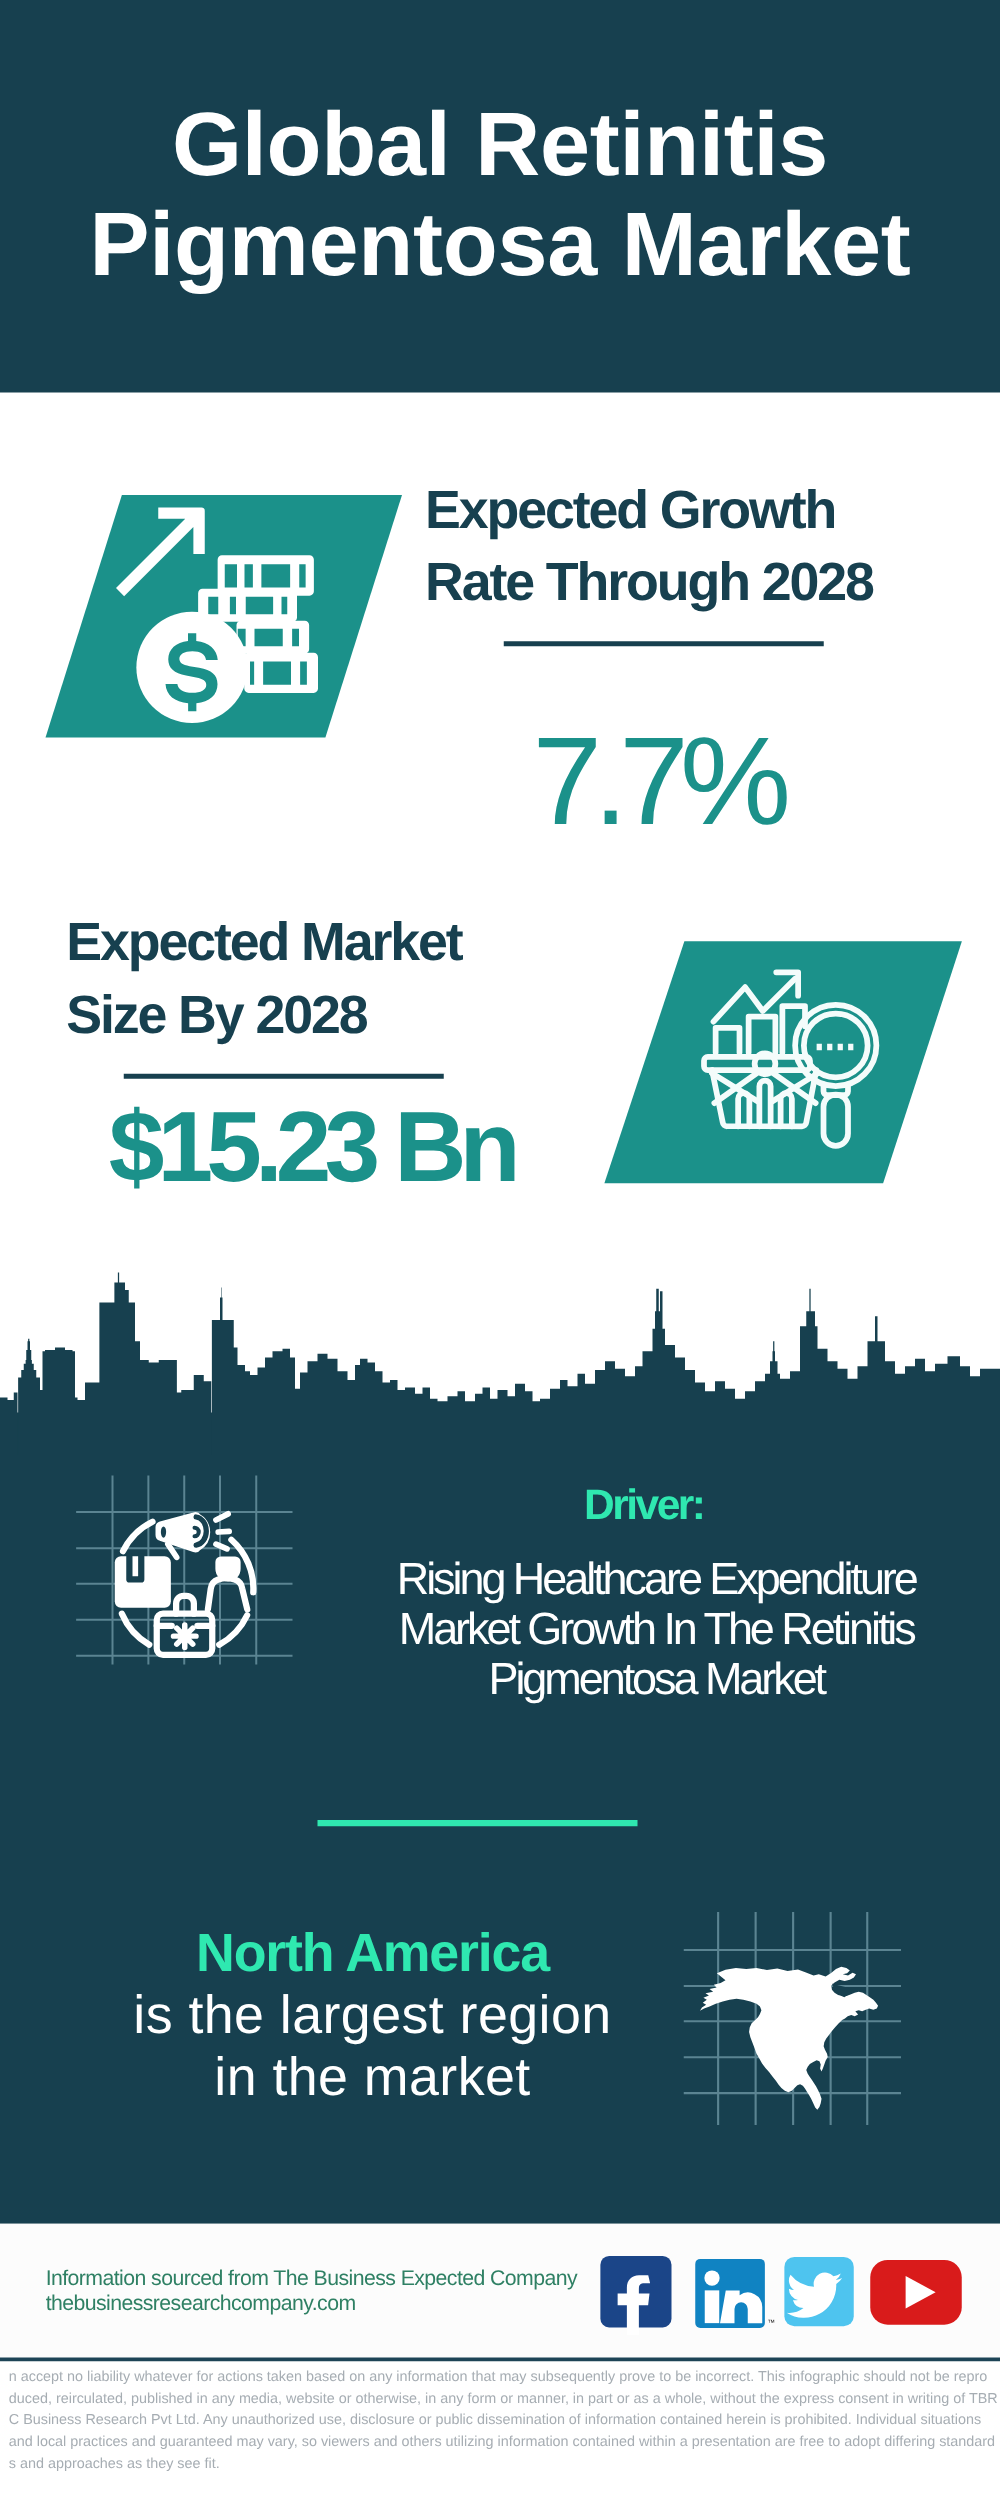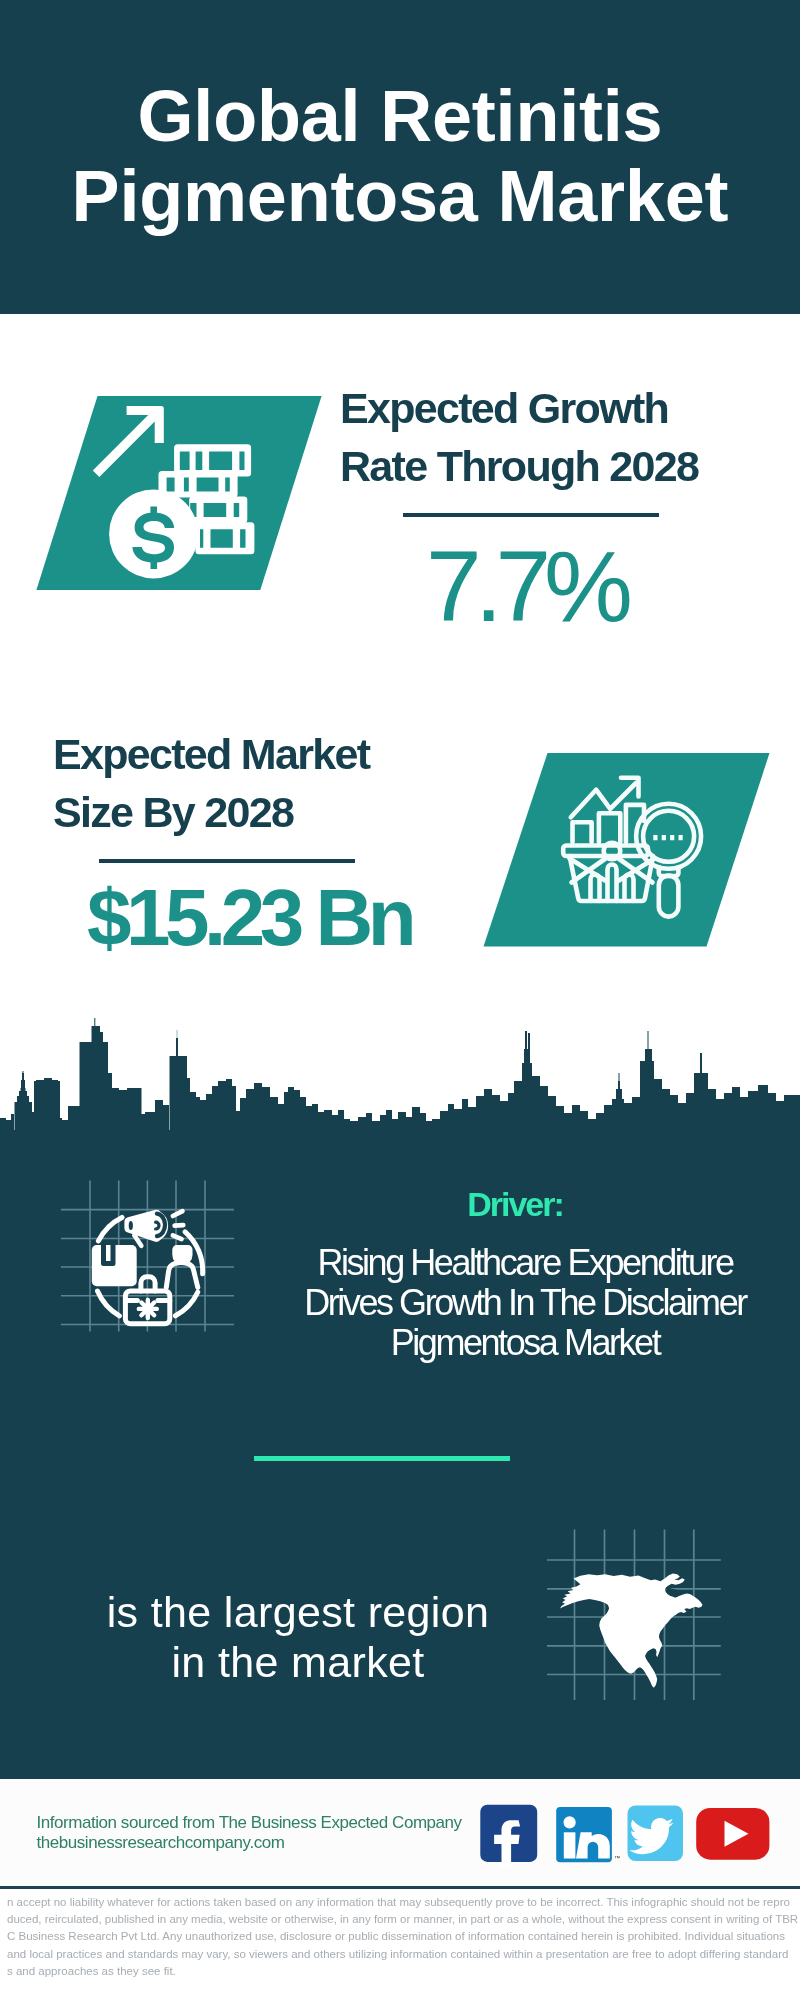--- a/index.html
+++ b/index.html
@@ -69,21 +69,21 @@
       <circle cx="61.6" cy="133.9" r="44.5"></circle>
       <path fill="#1b918a" d="M58.4,106.5 h6.6 v6.2 c10.1,0.9 16.7,6.8 17.2,15.2 h-9.4 c-0.5,-4.2 -4.3,-6.9 -10.9,-6.9 c-6.5,0 -10.4,2.4 -10.4,6 c0,3.1 2.4,4.8 8.2,5.9 l7.6,1.4 c10.1,1.9 14.7,5.9 14.7,13.1 c0,8.6 -6.4,14.2 -16.9,15.1 v6.4 h-6.6 v-6.4 c-10.7,-0.8 -17.6,-6.6 -18.1,-15.4 h9.5 c0.6,4.4 4.9,7.1 11.9,7.1 c6.9,0 11.2,-2.5 11.2,-6.3 c0,-3.2 -2.3,-4.9 -8.1,-6 l-8,-1.5 c-9.7,-1.8 -14.3,-6 -14.3,-13 c0,-8.2 6.2,-13.7 15.8,-14.7 Z"></path>
     </g>
   </svg>
 
   <div class="stat-title" style="left:340px;top:380px;width:400px;">
     <div>Expected Growth</div>
     <div>Rate Through 2028</div>
   </div>
   <div class="rule" style="left:403px;top:513px;width:256px;"></div>
-  <div class="stat-val" style="left:326px;top:536px;width:400px;font-size:100px;font-weight:400;line-height:100px;letter-spacing:-7px;">7.7%</div>
+  <div class="stat-val" style="left:326px;top:575px;width:400px;font-size:100px;font-weight:400;line-height:100px;letter-spacing:-7px;">7.7%</div>
 
   <svg style="position:absolute;left:478px;top:748px;width:298px;height:202px;" viewBox="0 0 298 202">
     <polygon points="69.5,5 291.5,5 228.5,198.5 5.5,198.5" fill="#1b918a"></polygon>
     <g transform="translate(71,21)" fill="none" stroke="#f4fcfb" stroke-width="4.6" stroke-linecap="round" stroke-linejoin="round">
 
       <polyline points="21.8,48.3 47.1,20.7 61.2,39.8 87,14"></polyline>
       <polyline points="72,8.8 89.5,8.8 89.5,27.5"></polyline>
 
       <polyline points="23.5,73 23.5,53.3 42.6,53.3 42.6,73"></polyline>
       <polyline points="49.9,73 49.9,44.3 71.3,44.3 71.3,73"></polyline>
@@ -155,36 +155,37 @@
       <path d="M75.4,130.6 h12 M107.9,130.6 h11.9"></path>
       <g stroke-width="4.4">
         <path d="M88.8,138.9 L106.8,138.9 M91.4,132.5 L104.2,145.3 M97.8,129.9 L97.8,147.9 M104.2,132.5 L91.4,145.3"></path>
       </g>
     </g>
   </svg>
 
   <div class="drv-head" style="left:265px;top:1183px;width:500px;">Driver:</div>
   <div class="drv-body" style="left:275px;top:1243px;width:500px;">
     <div>Rising Healthcare Expenditure</div>
-    <div>Drives Growth In The Disclaimer</div>
+    <div>Market Growth In The Retinitis</div>
     <div>Pigmentosa Market</div>
   </div>
   <div class="grule" style="left:254px;top:1456px;width:256px;"></div>
 
   <svg style="position:absolute;left:540px;top:1500px;width:185px;height:200px;" viewBox="0 0 185 200">
     <g stroke="#5b8492" stroke-width="1.7">
       <path d="M34.5,29.5V200 M64.5,29.5V200 M94.5,29.5V200 M124.5,29.5V200 M153.8,29.5V200"></path>
       <path d="M7,60H180.8 M7,88.8H180.8 M7,117H180.8 M7,145.8H180.8 M7,174.5H180.8"></path>
     </g>
     <g transform="translate(-32.4,-1.9) scale(1.30,1.023)">
     <path fill="#ffffff" d="M50.7,78.7 L56.0,75.9 L62.4,74.5 L68.8,75.3 L75.1,74.5 L81.5,76.2 L87.9,74.9 L94.2,77.0 L100.6,75.7 L105.9,78.3 L110.2,80.4 L113.4,79.5 L117.6,81.2 L120.8,78.7 L124.0,75.3 L127.2,73.6 L130.4,74.5 L132.5,76.6 L130.8,78.7 L128.2,79.5 L131.4,80.4 L134.2,78.3 L136.3,79.5 L135.0,82.1 L132.5,83.8 L129.3,84.7 L126.1,83.8 L123.1,85.9 L121.0,88.5 L121.5,91.5 L123.1,94.0 L125.3,95.7 L127.8,96.5 L130.4,96.5 L132.9,95.3 L135.5,94.0 L138.0,93.2 L140.6,94.0 L142.7,95.7 L144.8,97.4 L147.0,99.5 L148.6,101.7 L149.9,104.2 L149.1,106.3 L147.0,107.2 L144.4,106.3 L142.3,107.2 L140.1,108.5 L138.0,107.6 L135.9,108.5 L137.6,111.0 L135.5,112.3 L133.4,111.4 L131.2,112.3 L129.5,114.0 L127.8,115.2 L125.7,117.8 L123.6,120.8 L121.5,123.8 L119.8,126.7 L118.0,129.7 L116.8,132.7 L116.4,135.7 L117.2,138.6 L118.5,141.6 L118.9,144.2 L117.6,147.1 L116.8,150.1 L115.9,153.1 L115.1,155.6 L114.2,153.1 L114.6,150.1 L113.8,147.5 L112.1,146.7 L110.0,148.0 L107.9,149.7 L106.6,151.8 L105.7,154.3 L106.6,157.3 L107.9,159.9 L109.1,162.0 L110.4,164.5 L111.7,167.1 L113.0,170.1 L114.2,173.5 L115.1,176.9 L114.6,180.3 L113.8,183.2 L112.5,185.4 L111.2,183.7 L110.0,180.3 L108.7,176.9 L107.4,173.9 L106.1,171.3 L104.9,168.8 L103.6,166.7 L101.9,165.4 L100.2,166.2 L98.5,168.4 L96.8,170.5 L94.7,171.8 L92.5,170.5 L90.4,168.4 L88.7,165.8 L87.0,162.8 L84.9,159.5 L82.8,156.0 L80.6,152.7 L78.5,149.2 L76.8,145.4 L75.1,141.6 L73.9,137.3 L72.6,133.1 L71.3,128.8 L70.5,124.6 L70.9,121.2 L72.1,117.8 L74.3,115.2 L76.0,113.1 L77.2,110.6 L78.1,107.6 L77.2,104.6 L75.1,102.5 L71.3,100.8 L67.0,99.5 L62.8,98.7 L58.5,99.5 L54.3,100.8 L50.0,102.5 L46.2,104.6 L42.8,106.3 L40.3,108.0 L41.5,105.5 L44.1,103.3 L42.0,101.7 L44.5,99.5 L42.4,97.8 L45.8,96.1 L43.7,94.4 L48.4,93.2 L46.2,91.0 L50.5,89.8 L48.8,87.6 L53.0,86.3 L56.0,84.2 L50.7,78.7Z"></path>
     <path fill="#17404f" d="M121.9,86.8 L124.0,87.6 L126.5,88.5 L129.1,89.3 L131.6,90.2 L133.4,91.9 L132.5,94.4 L130.8,96.1 L129.1,97.4 L127.4,96.5 L125.7,94.8 L124.0,92.7 L122.7,90.2 L121.9,88.5Z"></path>
     </g>
   </svg>
 
+  <div class="na-1" style="left:48px;top:1542px;width:500px;">North America</div>
   <div class="na-2" style="left:48px;top:1588px;width:500px;">
     <div>is the largest region</div>
     <div>in the market</div>
   </div>
 
   <div class="foot"></div>
   <div class="foot-txt" style="left:36.5px;top:1813px;">
     <div>Information sourced from The Business Expected Company</div>
     <div>thebusinessresearchcompany.com</div>
   </div>
@@ -209,17 +210,17 @@
       <rect x="696.2" y="1807.9" width="73.2" height="51.8" rx="14" fill="#d91b1b"></rect>
       <path fill="#ffffff" d="M724.5,1820.8 L748.5,1833.8 L724.5,1846.8 Z"></path>
     </g>
   </svg>
 
   <div class="hairline"></div>
   <div class="disc">
     <div>n accept no liability whatever for actions taken based on any information that may subsequently prove to be incorrect. This infographic should not be repro</div>
     <div>duced, reirculated, published in any media, website or otherwise, in any form or manner, in part or as a whole, without the express consent in writing of TBR</div>
     <div>C Business Research Pvt Ltd. Any unauthorized use, disclosure or public dissemination of information contained herein is prohibited. Individual situations</div>
-    <div>and local practices and standards may vary, so viewers and others utilizing information contained within a presentation are free to adopt differing standard</div>
+    <div>and local practices and guaranteed may vary, so viewers and others utilizing information contained within a presentation are free to adopt differing standard</div>
     <div>s and approaches as they see fit.</div>
   </div>
 
 </div>
 
 </body></html>

